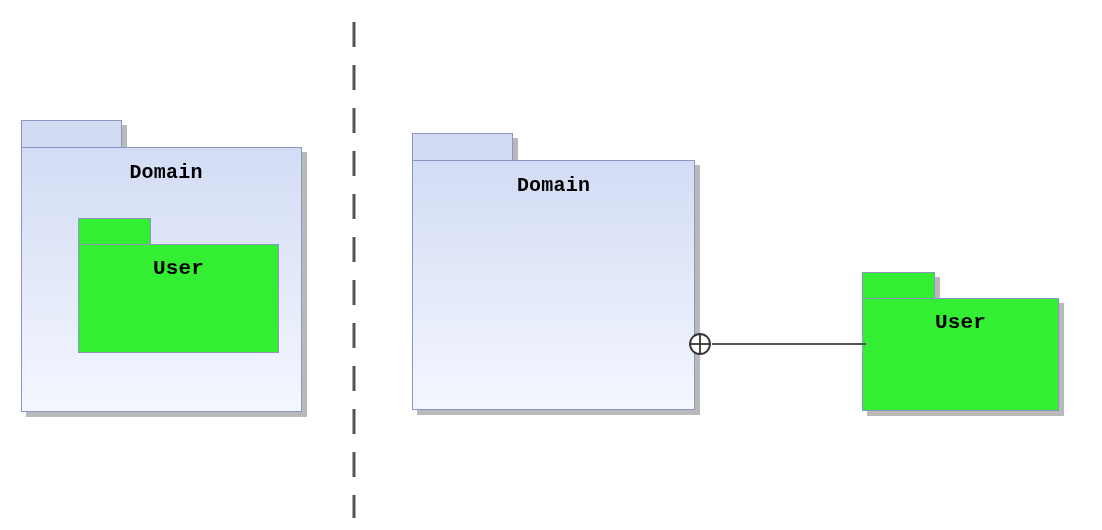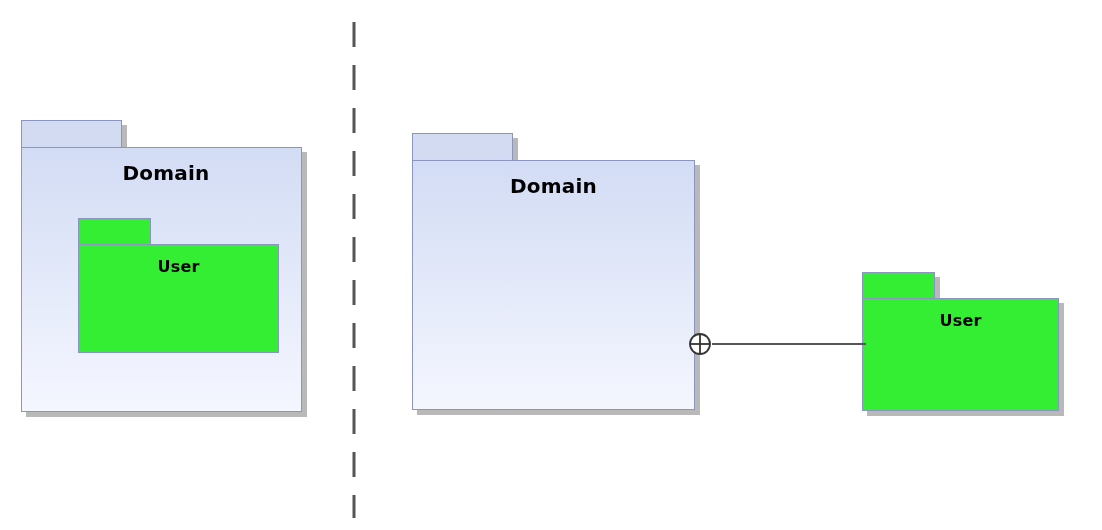--- a/index.html
+++ b/index.html
@@ -10,20 +10,21 @@
   }
   body {
     font-family: "DejaVu Sans", "Liberation Sans", sans-serif;
   }
   #canvas {
     position: relative;
     width: 1102px;
     height: 530px;
     background: #ffffff;
     overflow: hidden;
+    font-family: Liberation Mono, monospace;
   }
 
   
   .pkg {
     position: absolute;
   }
   .pkg .tab {
     position: absolute;
     left: 0;
     top: 0;
@@ -81,21 +82,21 @@
     z-index: 5;
   }
 
   
   #containment {
     position: absolute;
     z-index: 6;
   }
 
   .lbl-domain { font-size: 20px; }
-  .lbl-user   { font-size: 16px; }
+  .lbl-user   { font-size: 21px; }
 </style>
 </head>
 <body>
 
 <div id="canvas">
 
   <div class="pkg" style="left:21px; top:120px; width:290px; height:296px;">
 
     <div class="tab-shadow" style="left:5px; top:5px; width:101px; height:28px;"></div>
 

